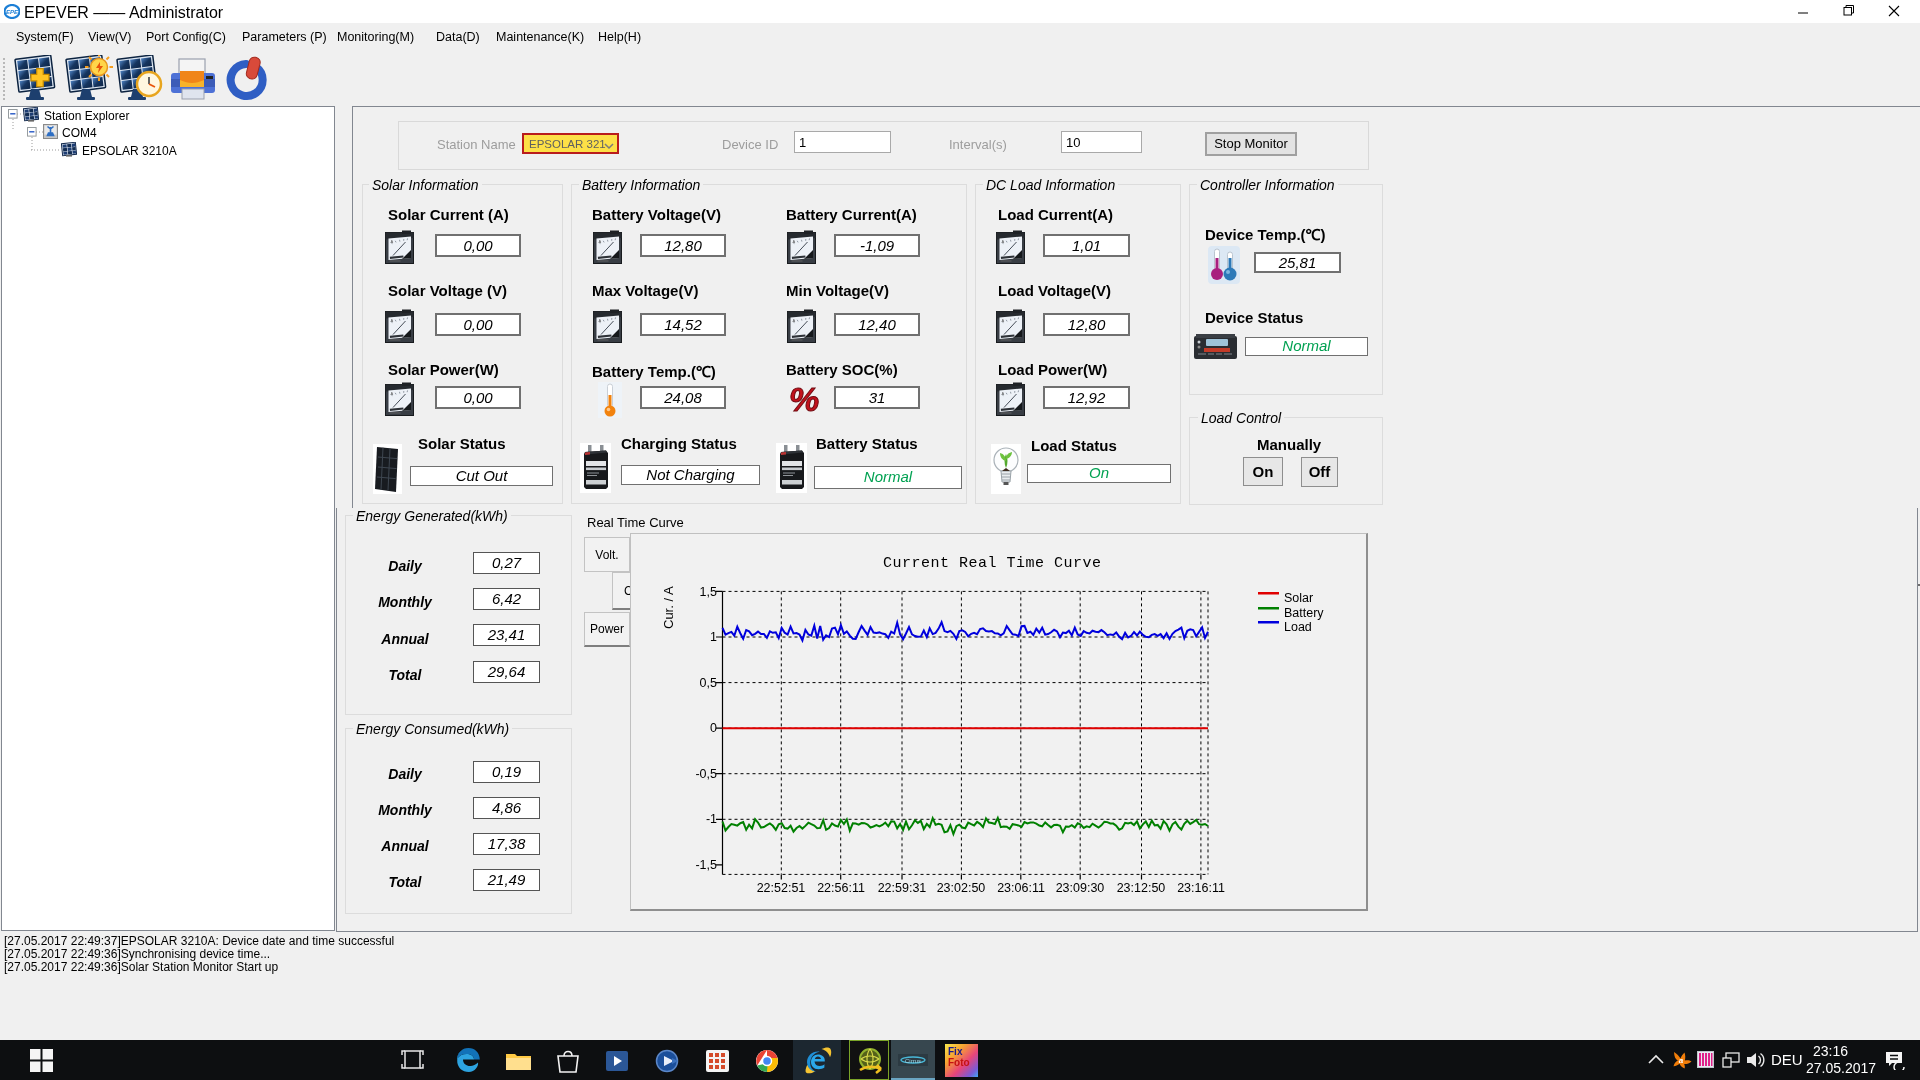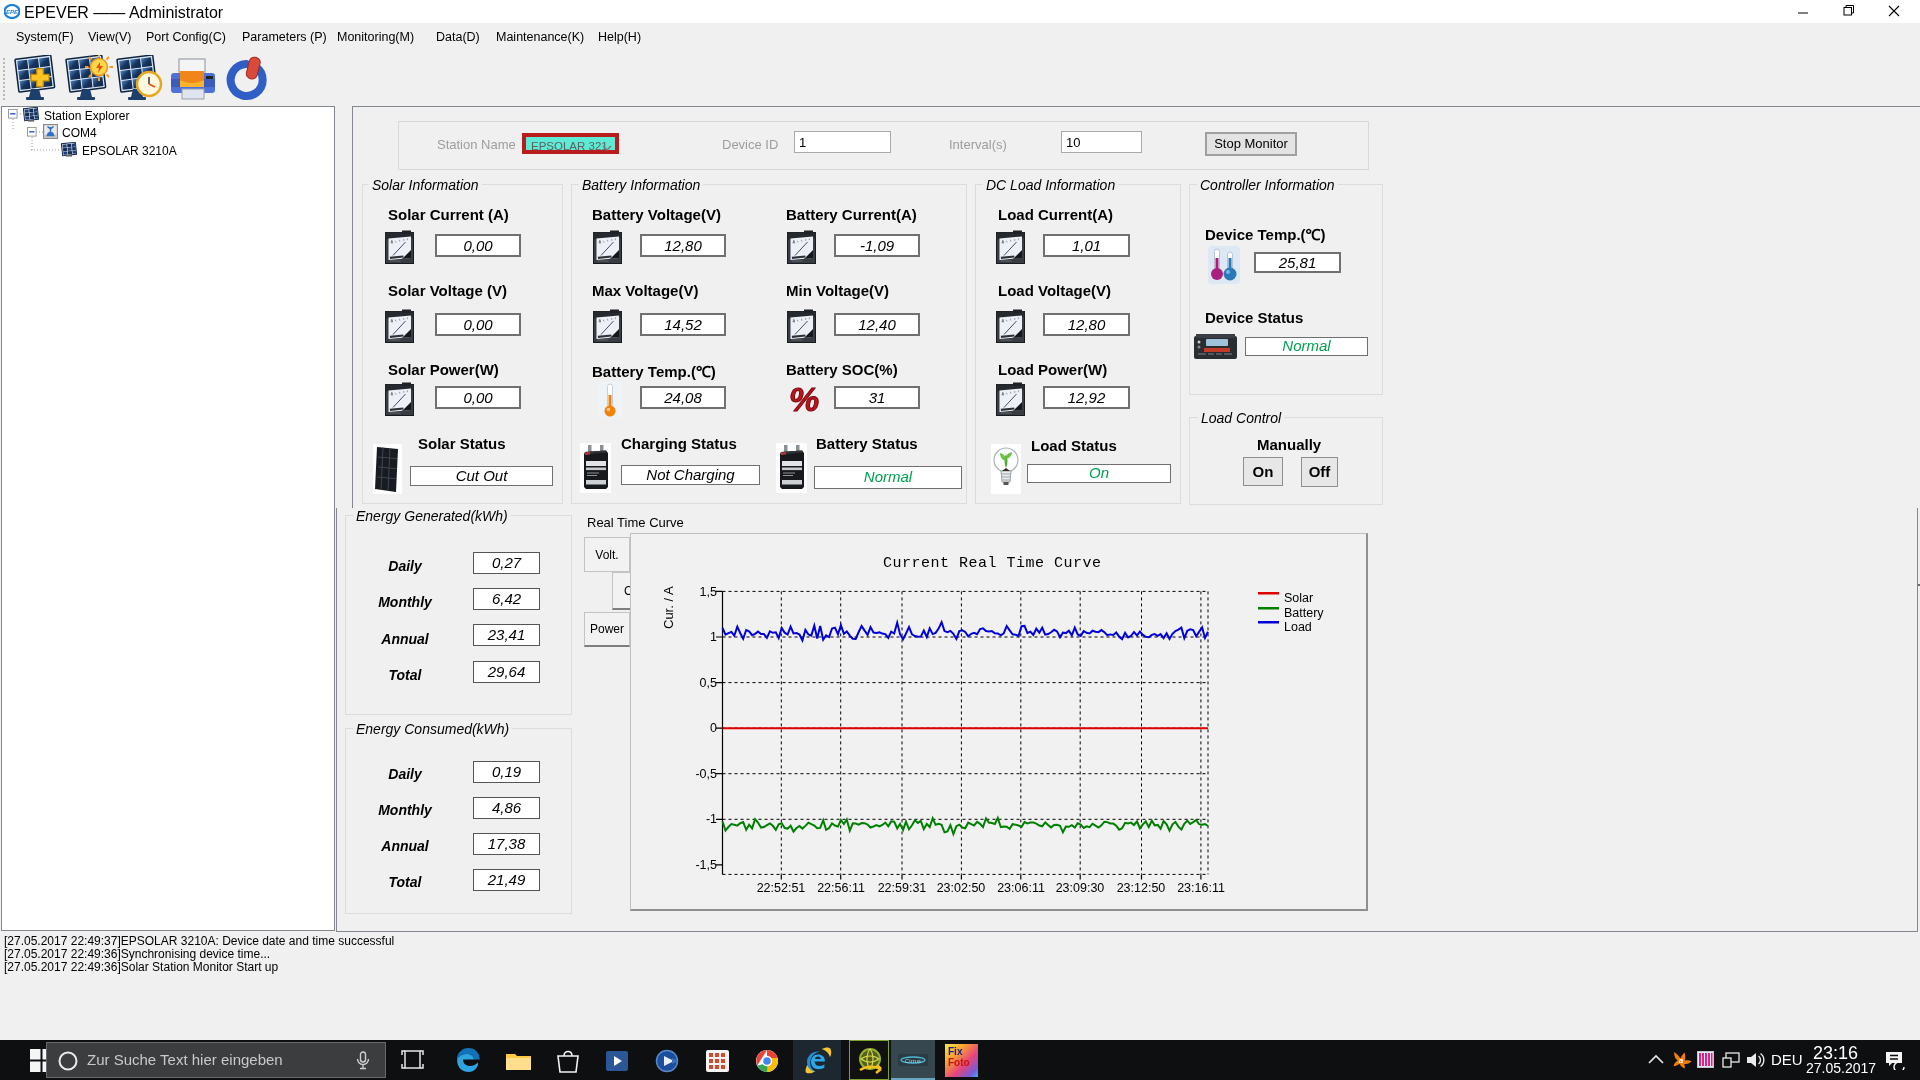--- a/index.html
+++ b/index.html
@@ -263,21 +263,21 @@
         <rect x="10" y="16" width="26" height="4" fill="#c23a28"></rect>
         <circle cx="5" cy="10" r="1.5" fill="#c8cdd2"></circle>
           <circle cx="5" cy="15" r="1.5" fill="#888"></circle>
         <path d="M4,22 h8 M14,22 h6 M22,22 h6 M30,22 h8" stroke="#55595f" stroke-width="2"></path>
       </g>
     </defs>
   </svg>
 
   <div id="topbar">
     <span class="abs gray" style="left:38px;top:15px;font-size:13px">Station Name</span>
-    <div class="abs" style="left:123px;top:11px;width:97px;height:21px;background:#5eead4;border:4px solid #b91c1c">
+    <div class="abs" style="left:123px;top:11px;width:97px;height:21px;background:#fde047;border:2px solid #b91c1c">
       <span class="abs" style="left:5px;top:3px;font-size:11.5px;color:#5f5f5f">EPSOLAR 321</span>
       <svg class="abs" style="right:3px;top:8px" width="10" height="7">
           <path d="M1 1 L5 5 L9 1" stroke="#7a7a7a" stroke-width="1.5" fill="none"></path>
         </svg>
     </div>
     <span class="abs gray" style="left:323px;top:15px;font-size:13px">Device ID</span>
     <div class="abs" style="left:395px;top:9px;width:97px;height:22px;background:#fff;border:1px solid #a9a9a9">
       <span class="abs" style="left:4px;top:3px;font-size:13px">1</span>
     </div>
     <span class="abs gray" style="left:550px;top:15px;font-size:13px">Interval(s)</span>
@@ -496,30 +496,20 @@
 <div style="top:15px">[27.05.2017 22:49:36]Synchronising device time...</div>
 <div style="top:28px">[27.05.2017 22:49:36]Solar Station Monitor Start up</div>
 </div>
 <div id="taskbar">
   <svg class="abs" style="left:30px;top:9px" width="23" height="23" viewBox="0 0 23 23">
     <rect x="0" y="0" width="10.5" height="10.5" fill="#f5f5f5"></rect>
     <rect x="12.5" y="0" width="10.5" height="10.5" fill="#f5f5f5"></rect>
     <rect x="0" y="12.5" width="10.5" height="10.5" fill="#f5f5f5"></rect>
     <rect x="12.5" y="12.5" width="10.5" height="10.5" fill="#f5f5f5"></rect>
   </svg>
-  <div class="abs" style="left:46px;top:2px;width:340px;height:36px;background:#3b3d3f;border:1px solid #666a6e">
-    <svg class="abs" style="left:10px;top:7px" width="22" height="22">
-        <circle cx="11" cy="11" r="8.5" fill="none" stroke="#eaeaea" stroke-width="2"></circle>
-      </svg>
-    <span class="abs" style="left:40px;top:8px;font-size:15px;color:#c9c9c9">Zur Suche Text hier eingeben</span>
-    <svg class="abs" style="left:308px;top:8px" width="16" height="20" viewBox="0 0 16 20">
-      <rect x="5.5" y="1" width="5" height="10" rx="2.5" fill="none" stroke="#cfcfcf" stroke-width="1.4"></rect>
-      <path d="M2.5 8 a5.5 5.5 0 0 0 11 0 M8 13.5 V17 M5 17.5 h6" fill="none" stroke="#cfcfcf" stroke-width="1.4"></path>
-    </svg>
-  </div>
   <svg class="abs" style="left:400px;top:9px" width="25" height="22" viewBox="0 0 25 22">
     <rect x="5" y="2" width="15" height="17" fill="none" stroke="#e8e8e8" stroke-width="1.5"></rect>
     <path d="M2 6 L2 2 L5 2 M20 2 L23 2 L23 6 M2 15 L2 19 L5 19 M23 15 L23 19 L20 19" stroke="#e8e8e8" stroke-width="1.5" fill="none"></path>
   </svg>
   <svg class="abs" style="left:455px;top:6px" width="27" height="28" viewBox="0 0 27 28">
     <path d="M13.5 2 C6 2 2.5 8 2 13 C4 9.5 8 7.5 13 8 C17 8.4 19 11 19 13.5 L8 13.5 C8 18 12 20.5 16 20 C19 19.6 21 18.5 23 16.5 C23.8 20 20 26 13.8 26 C7 26 3 21.5 2.3 16.5 C1.5 9 6 2 13.5 2 Z" fill="#2da3e0"></path>
     <path d="M2 13 C2.5 8 6 2 13.5 2 C20 2 24.6 6.5 24.8 13.5 L19 13.5 C19 11 17 8.4 13 8 C8 7.5 4 9.5 2 13 Z" fill="#1272b8"></path>
   </svg>
   <svg class="abs" style="left:505px;top:11px" width="27" height="20" viewBox="0 0 27 20">
     <path d="M1 3 L10 3 L12 5 L26 5 L26 19 L1 19 Z" fill="#ffca44"></path>
@@ -604,20 +594,20 @@
   </svg>
   <svg class="abs" style="left:1722px;top:12px" width="18" height="16" viewBox="0 0 18 16">
     <rect x="4" y="1" width="13" height="9" fill="none" stroke="#eaeaea" stroke-width="1.3"></rect>
     <rect x="1" y="6" width="8" height="9" fill="#0d0f11" stroke="#eaeaea" stroke-width="1.3"></rect>
   </svg>
   <svg class="abs" style="left:1746px;top:11px" width="20" height="18" viewBox="0 0 20 18">
     <path d="M1 6 L5 6 L10 2 L10 16 L5 12 L1 12 Z" fill="#eaeaea"></path>
     <path d="M12.5 5 A5 5 0 0 1 12.5 13 M14.5 2.5 A8 8 0 0 1 14.5 15.5" stroke="#eaeaea" stroke-width="1.4" fill="none"></path>
   </svg>
   <span class="abs" style="left:1771px;top:11px;font-size:15px;color:#fff">DEU</span>
-  <span class="abs" style="left:1813px;top:3px;font-size:18px;color:#fff">23:16</span>
+  <span class="abs" style="left:1813px;top:3px;font-size:14px;color:#fff">23:16</span>
   <span class="abs" style="left:1806px;top:20px;font-size:14px;color:#fff">27.05.2017</span>
   <svg class="abs" style="left:1884px;top:10px" width="22" height="20" viewBox="0 0 22 20">
     <path d="M2 2 L18 2 L18 13 L8 13 L5 16 L5 13 L2 13 Z" fill="#f5f5f5"></path>
     <path d="M6 5.5 h8 M6 9 h8" stroke="#0d0f11" stroke-width="1.3"></path>
     <path d="M15 12 a5 5 0 1 0 5 5" stroke="#f5f5f5" stroke-width="1.5" fill="none"></path>
   </svg>
 </div>
 
 </body></html>

